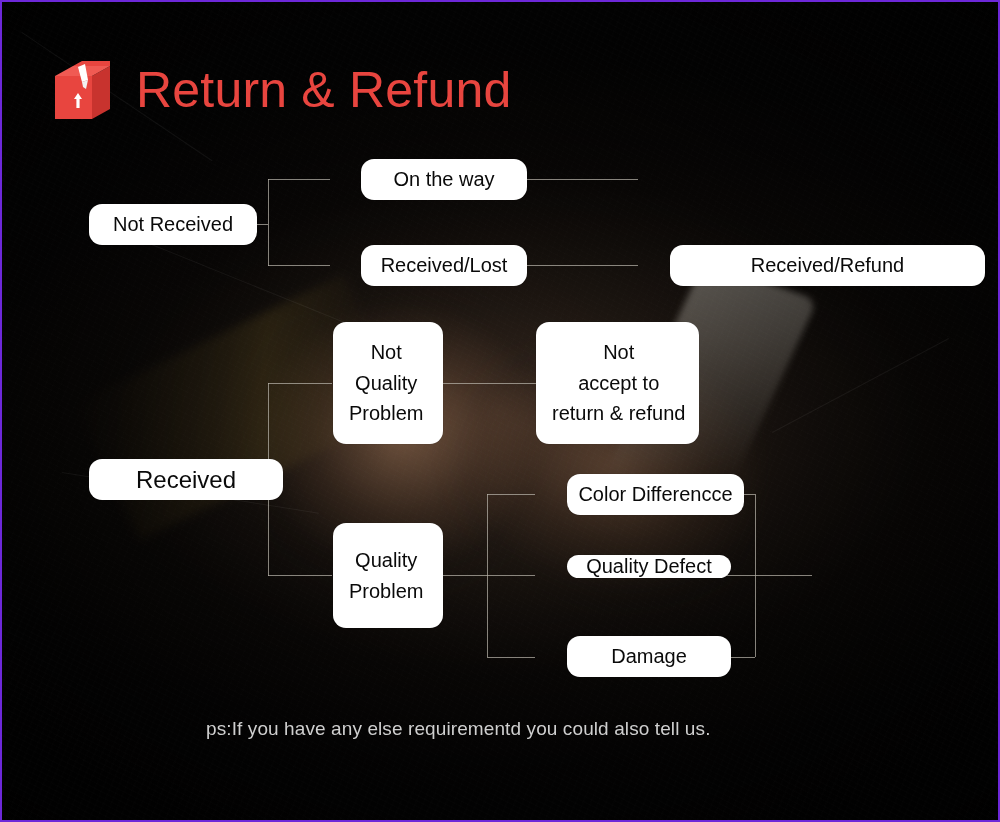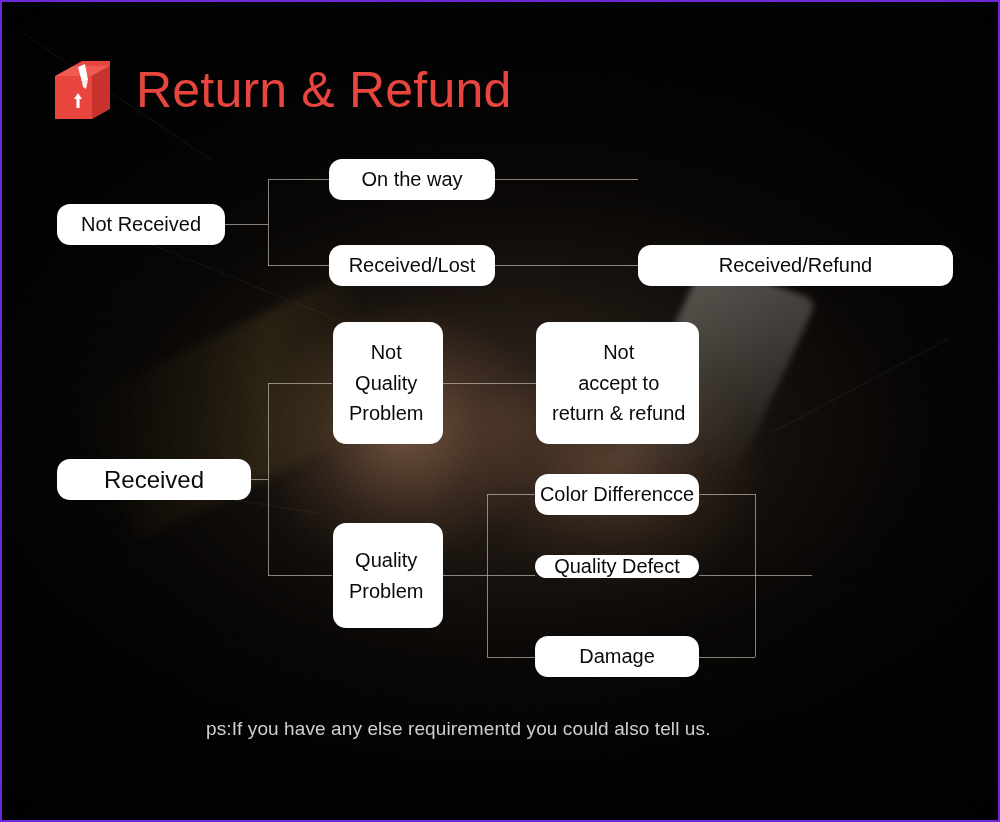--- a/index.html
+++ b/index.html
@@ -106,21 +106,21 @@
   .node {
     position: absolute;
     background: #ffffff;
     border-radius: 13px;
     color: #0a0a0a;
     display: flex;
     align-items: center;
     box-sizing: border-box;
     box-shadow: 0 0 1px rgba(0,0,0,0.35);
   }
-  .node.center { justify-content: center; text-align: center; }
+  .node.center { justify-content: center; text-align: center; margin-left: 32px; }
   .node.left   { justify-content: flex-start; text-align: left; }
   .node .txt { display: block; }
   .node.multi { line-height: 1.52; text-align: center; }
 
   
   .footer-note {
     position: absolute;
     left: 204px; top: 716px;
     color: #cfcfcf;
     font-size: 19px;
@@ -228,21 +228,21 @@
     </span>
   </div>
 
   <div class="node left multi" style="left:331px; top:521px; width:110px; height:105px; padding-left:16px; font-size:20px;">
     <span class="txt">
       <span>Quality</span><br>
       <span>Problem</span>
     </span>
   </div>
 
-  <div class="node center" style="left:533px; top:472px; width:164px; height:41px; font-size:20px;">
+  <div class="node center" style="left:533px; top:472px; width:177px; height:41px; font-size:20px;">
     <span class="txt">Color Differencce</span>
   </div>
 
   <div class="node center" style="left:533px; top:553px; width:164px; height:23px; font-size:20px;">
     <span class="txt">Quality Defect</span>
   </div>
 
   <div class="node center" style="left:533px; top:634px; width:164px; height:41px; font-size:20px;">
     <span class="txt">Damage</span>
   </div>

